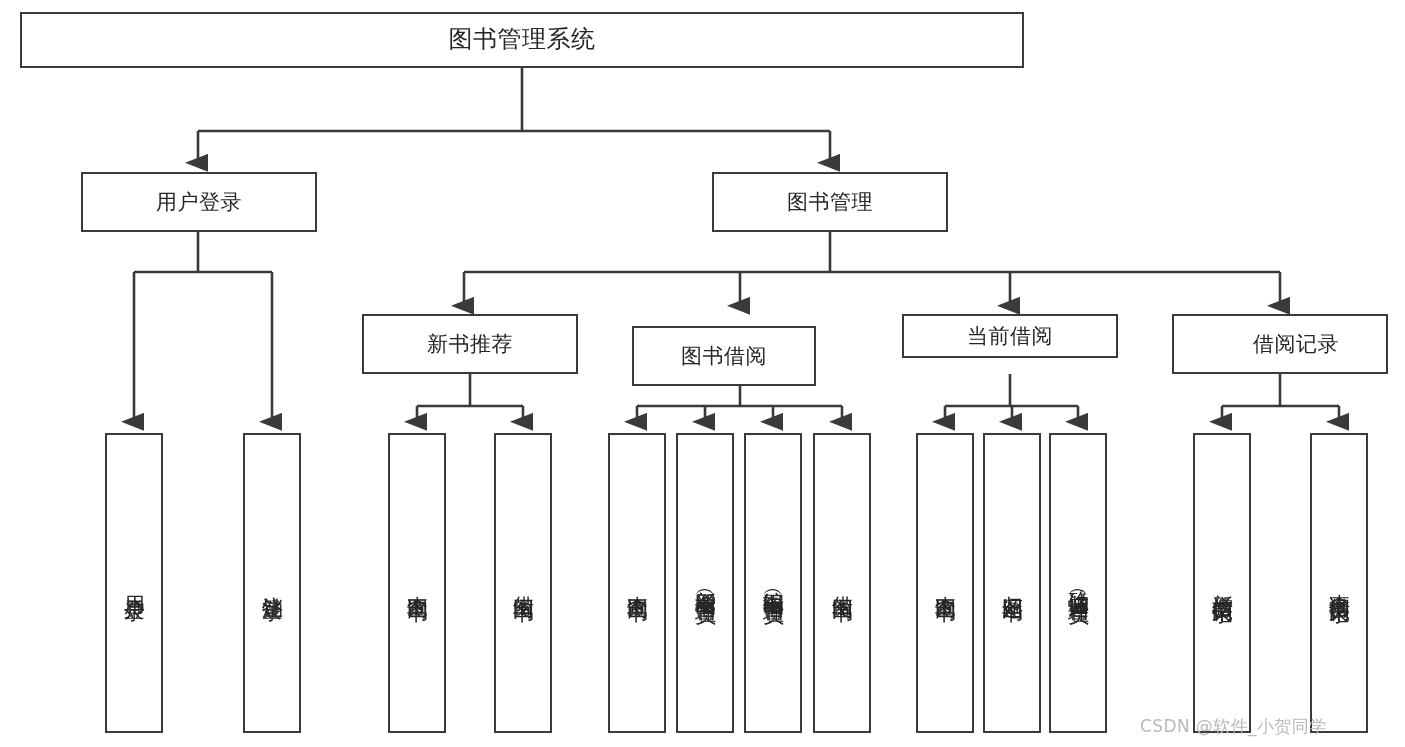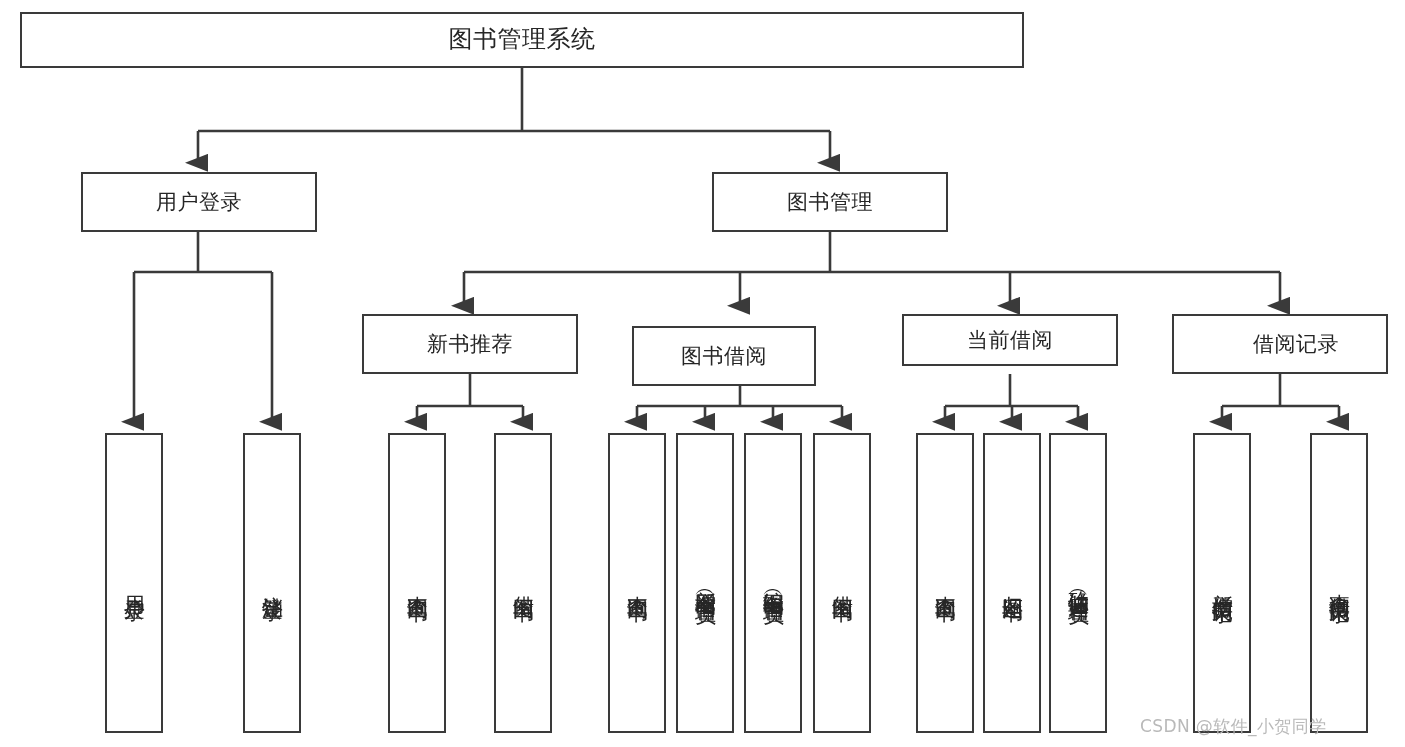--- a/index.html
+++ b/index.html
@@ -138,21 +138,21 @@
   </div>
 
   <div class="node horiz" style="left:712px; top:172px; width:236px; height:60px;">
     <span class="lbl">图书管理</span>
   </div>
 
   <div class="node horiz" style="left:632px; top:326px; width:184px; height:60px;">
     <span class="lbl">图书借阅</span>
   </div>
 
-  <div class="node horiz" style="left:902px; top:314px; width:216px; height:52px;">
+  <div class="node horiz" style="left:902px; top:314px; width:216px; height:44px;">
     <span class="lbl">当前借阅</span>
   </div>
 
   <div class="node horiz" style="left:1172px; top:314px; width:216px; height:60px;padding-left:32px;">
     <span class="lbl">借阅记录</span>
   </div>
 
   <div class="node vert" style="left:105px; top:433px; width:58px; height:300px;">
     <span class="lbl">用户登录</span>
   </div>

